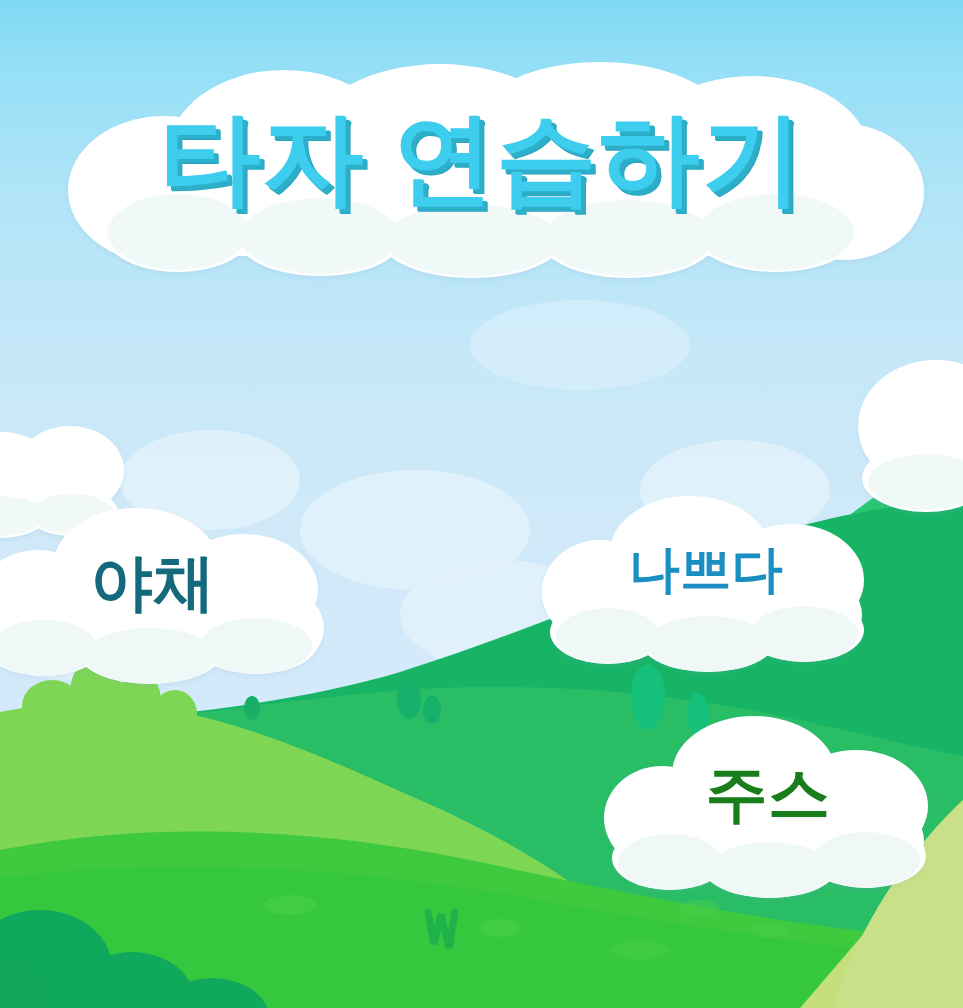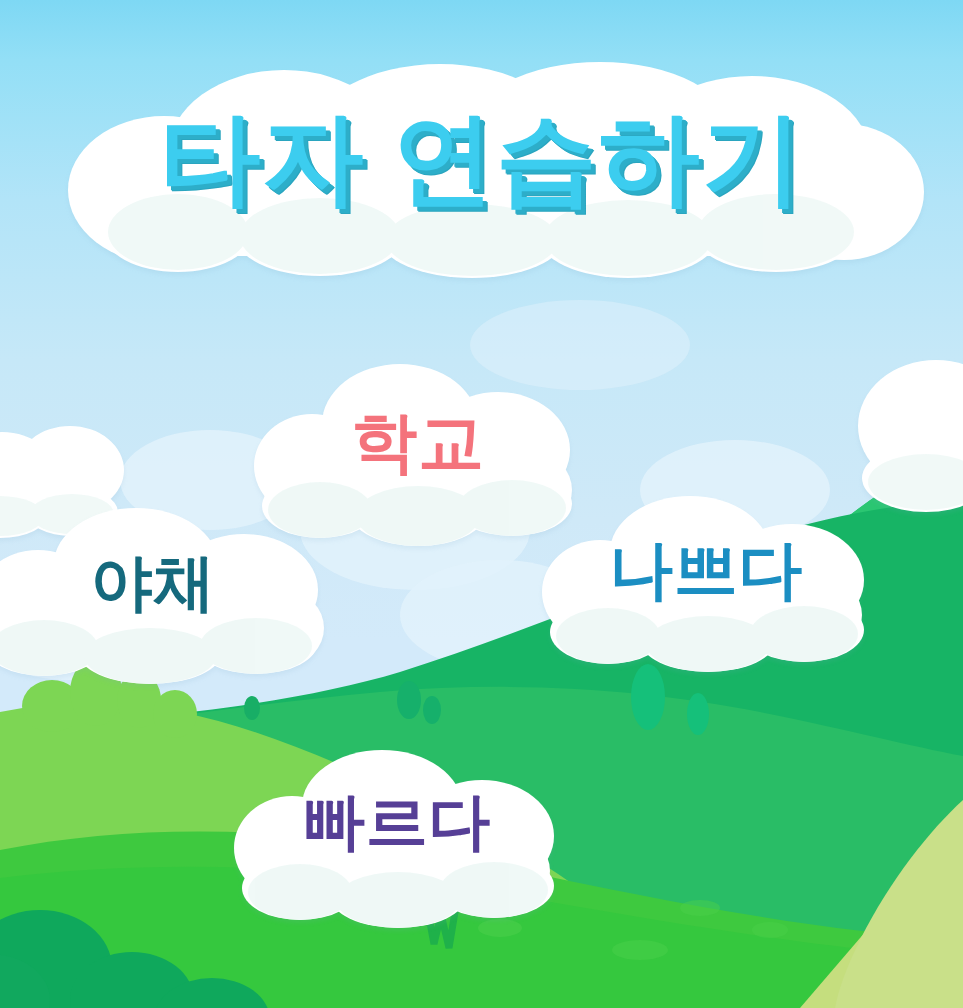--- a/index.html
+++ b/index.html
@@ -82,21 +82,21 @@
   }
 
   
   #cloud-hakgyo   { left: 250px; top: 362px; }
   #cloud-hakgyo .word   { font-size: 66px; color: #f4737c; padding-bottom: 28px; box-sizing: border-box; }
 
   #cloud-yachae   { left: -32px; top: 506px; }
   #cloud-yachae .word   { font-size: 62px; color: #15697d; padding-bottom: 26px; box-sizing: border-box; }
 
   #cloud-nappeuda { left: 538px; top: 494px; }
-  #cloud-nappeuda .word { font-size: 64px; color: #1b8ec2; padding-bottom: 28px; box-sizing: border-box; }
+  #cloud-nappeuda .word { font-size: 51px; color: #1b8ec2; padding-bottom: 28px; box-sizing: border-box; }
 
   #cloud-ppareuda { left: 232px; top: 748px; }
   #cloud-ppareuda .word { font-size: 62px; color: #563f96; padding-bottom: 32px; box-sizing: border-box; }
 
   #cloud-juseu    { left: 600px; top: 716px; }
   #cloud-juseu .word    { font-size: 62px; color: #197d1b; padding-bottom: 30px; box-sizing: border-box; }
 
   
   #deco-left   { left: -58px; top: 418px; }
   #deco-right  { left: 840px; top: 352px; }
@@ -217,39 +217,20 @@
         <ellipse cx="86" cy="126" rx="64" ry="34"></ellipse>
         <ellipse cx="168" cy="122" rx="58" ry="34"></ellipse>
       </g>
       <g fill="#eef8f6" opacity=".8">
         <ellipse cx="86" cy="130" rx="58" ry="28"></ellipse>
         <ellipse cx="168" cy="126" rx="54" ry="28"></ellipse>
       </g>
     </svg>
   </div>
 
-  <div class="cloud" id="cloud-hakgyo">
-    <svg width="336" height="190" viewBox="0 0 336 190" xmlns="http://www.w3.org/2000/svg">
-      <g fill="#ffffff">
-        <ellipse cx="62" cy="104" rx="58" ry="52"></ellipse>
-        <ellipse cx="150" cy="62" rx="78" ry="60"></ellipse>
-        <ellipse cx="248" cy="88" rx="72" ry="58"></ellipse>
-        <rect x="14" y="92" width="308" height="72" rx="36"></rect>
-        <ellipse cx="70" cy="144" rx="58" ry="32"></ellipse>
-        <ellipse cx="168" cy="150" rx="68" ry="34"></ellipse>
-        <ellipse cx="262" cy="142" rx="60" ry="32"></ellipse>
-      </g>
-      <g fill="#eef8f6" opacity=".9">
-        <ellipse cx="70" cy="148" rx="52" ry="28"></ellipse>
-        <ellipse cx="168" cy="154" rx="62" ry="30"></ellipse>
-        <ellipse cx="262" cy="146" rx="54" ry="28"></ellipse>
-      </g>
-    </svg>
-    <div class="word">학교</div>
-  </div>
 
   <div class="cloud" id="cloud-yachae">
     <svg width="370" height="180" viewBox="0 0 370 180" xmlns="http://www.w3.org/2000/svg">
       <g fill="#ffffff">
         <ellipse cx="70" cy="98" rx="62" ry="54"></ellipse>
         <ellipse cx="168" cy="58" rx="82" ry="56"></ellipse>
         <ellipse cx="276" cy="84" rx="74" ry="56"></ellipse>
         <rect x="18" y="86" width="338" height="72" rx="36"></rect>
         <ellipse cx="76" cy="138" rx="60" ry="32"></ellipse>
         <ellipse cx="182" cy="146" rx="72" ry="32"></ellipse>
@@ -277,34 +258,34 @@
       </g>
       <g fill="#eef8f6" opacity=".9">
         <ellipse cx="70" cy="142" rx="52" ry="28"></ellipse>
         <ellipse cx="170" cy="150" rx="62" ry="28"></ellipse>
         <ellipse cx="266" cy="140" rx="54" ry="28"></ellipse>
       </g>
     </svg>
     <div class="word">나쁘다</div>
   </div>
 
-  <div class="cloud" id="cloud-ppareuda">
-    <svg width="330" height="180" viewBox="0 0 330 180" xmlns="http://www.w3.org/2000/svg">
-      <g fill="#ffffff">
-        <ellipse cx="60" cy="100" rx="58" ry="52"></ellipse>
-        <ellipse cx="150" cy="58" rx="80" ry="56"></ellipse>
-        <ellipse cx="250" cy="88" rx="72" ry="56"></ellipse>
-        <rect x="12" y="88" width="306" height="70" rx="35"></rect>
-        <ellipse cx="68" cy="140" rx="58" ry="32"></ellipse>
-        <ellipse cx="166" cy="148" rx="68" ry="32"></ellipse>
-        <ellipse cx="262" cy="138" rx="60" ry="32"></ellipse>
+
+  <div class="cloud" id="cloud-juseu">
+    <svg width="336" height="185" viewBox="0 0 336 185" xmlns="http://www.w3.org/2000/svg">
+      <g fill="#ffffff">
+        <ellipse cx="62" cy="102" rx="58" ry="52"></ellipse>
+        <ellipse cx="154" cy="58" rx="82" ry="58"></ellipse>
+        <ellipse cx="256" cy="90" rx="72" ry="56"></ellipse>
+        <rect x="14" y="90" width="310" height="70" rx="35"></rect>
+        <ellipse cx="70" cy="142" rx="58" ry="32"></ellipse>
+        <ellipse cx="170" cy="150" rx="68" ry="32"></ellipse>
+        <ellipse cx="266" cy="140" rx="60" ry="32"></ellipse>
       </g>
       <g fill="#eef8f6" opacity=".9">
-        <ellipse cx="68" cy="144" rx="52" ry="28"></ellipse>
-        <ellipse cx="166" cy="152" rx="62" ry="28"></ellipse>
-        <ellipse cx="262" cy="142" rx="54" ry="28"></ellipse>
-      </g>
-    </svg>
-    <div class="word">빠르다</div>
-  </div>
-
+        <ellipse cx="70" cy="146" rx="52" ry="28"></ellipse>
+        <ellipse cx="170" cy="154" rx="62" ry="28"></ellipse>
+        <ellipse cx="266" cy="144" rx="54" ry="28"></ellipse>
+      </g>
+    </svg>
+    <div class="word">주스</div>
+  </div>
 
 </div>
 
 </body></html>

